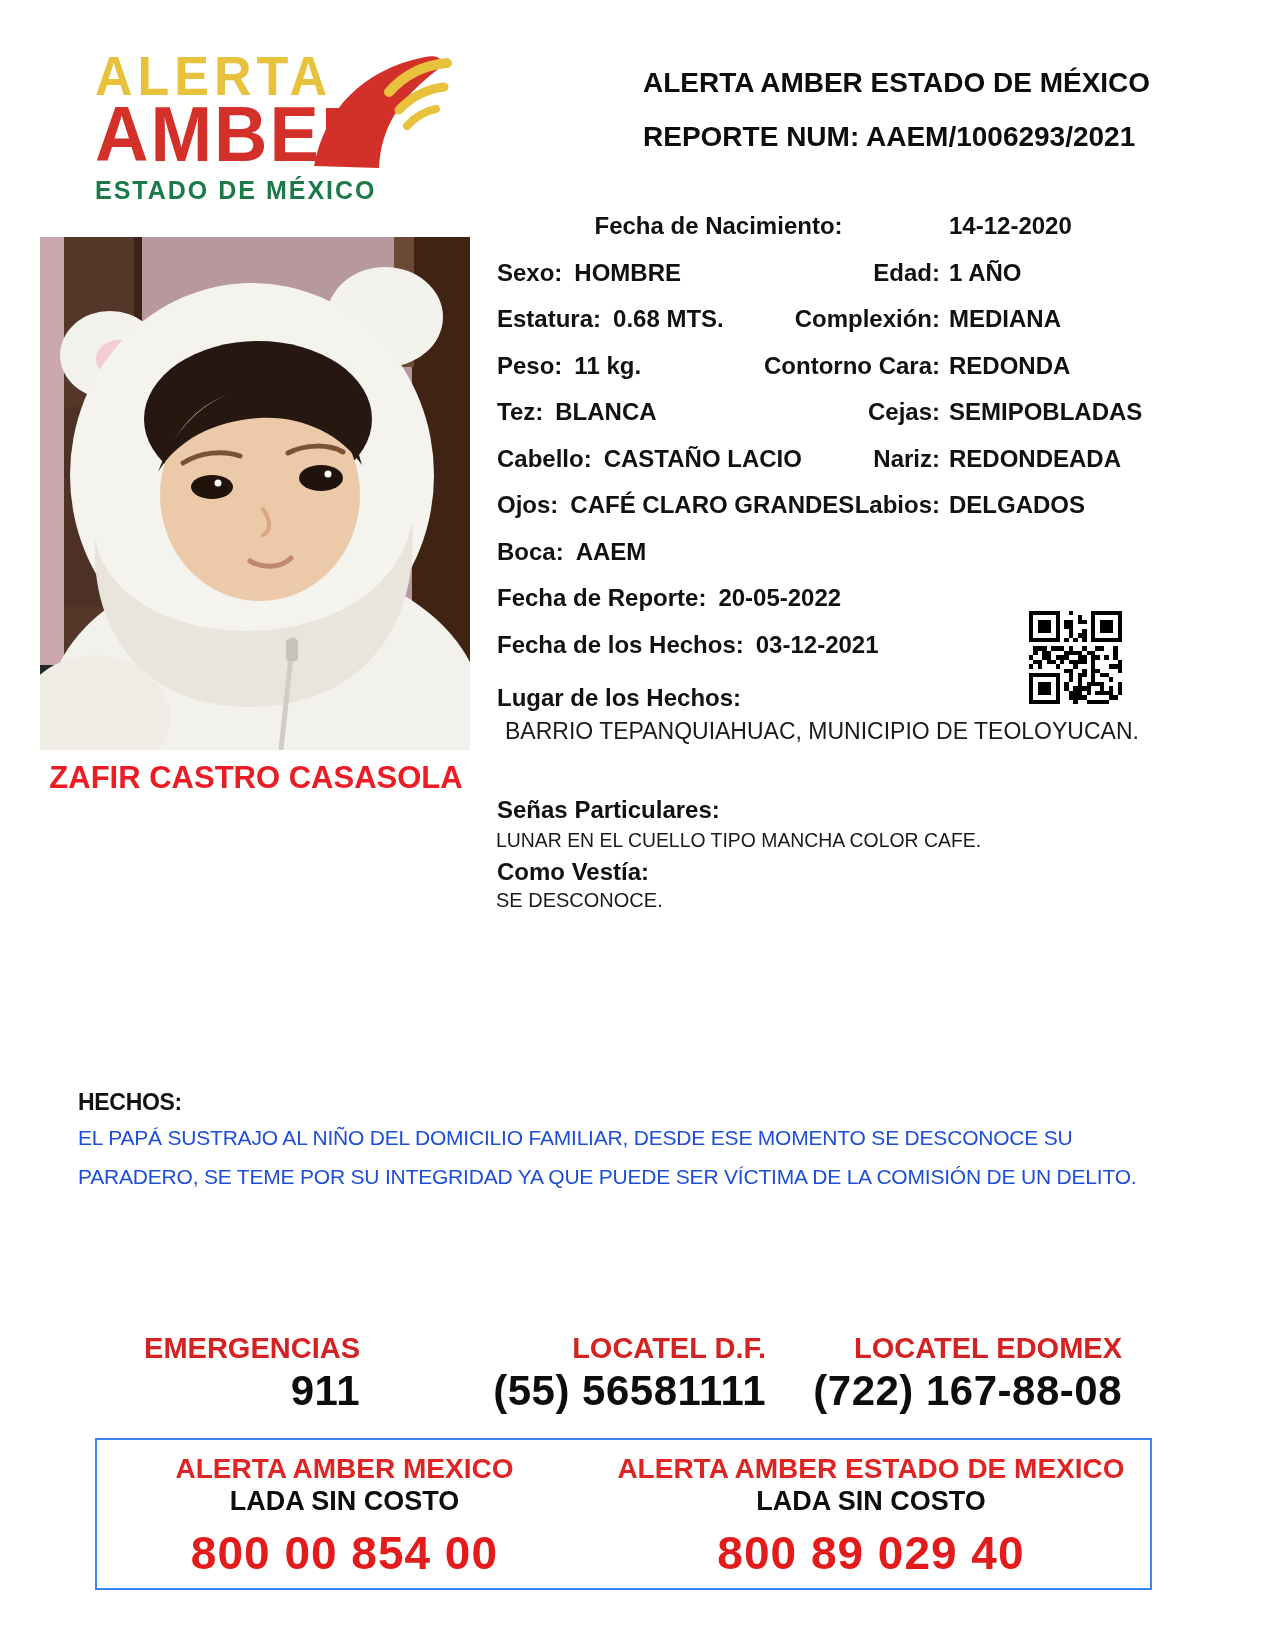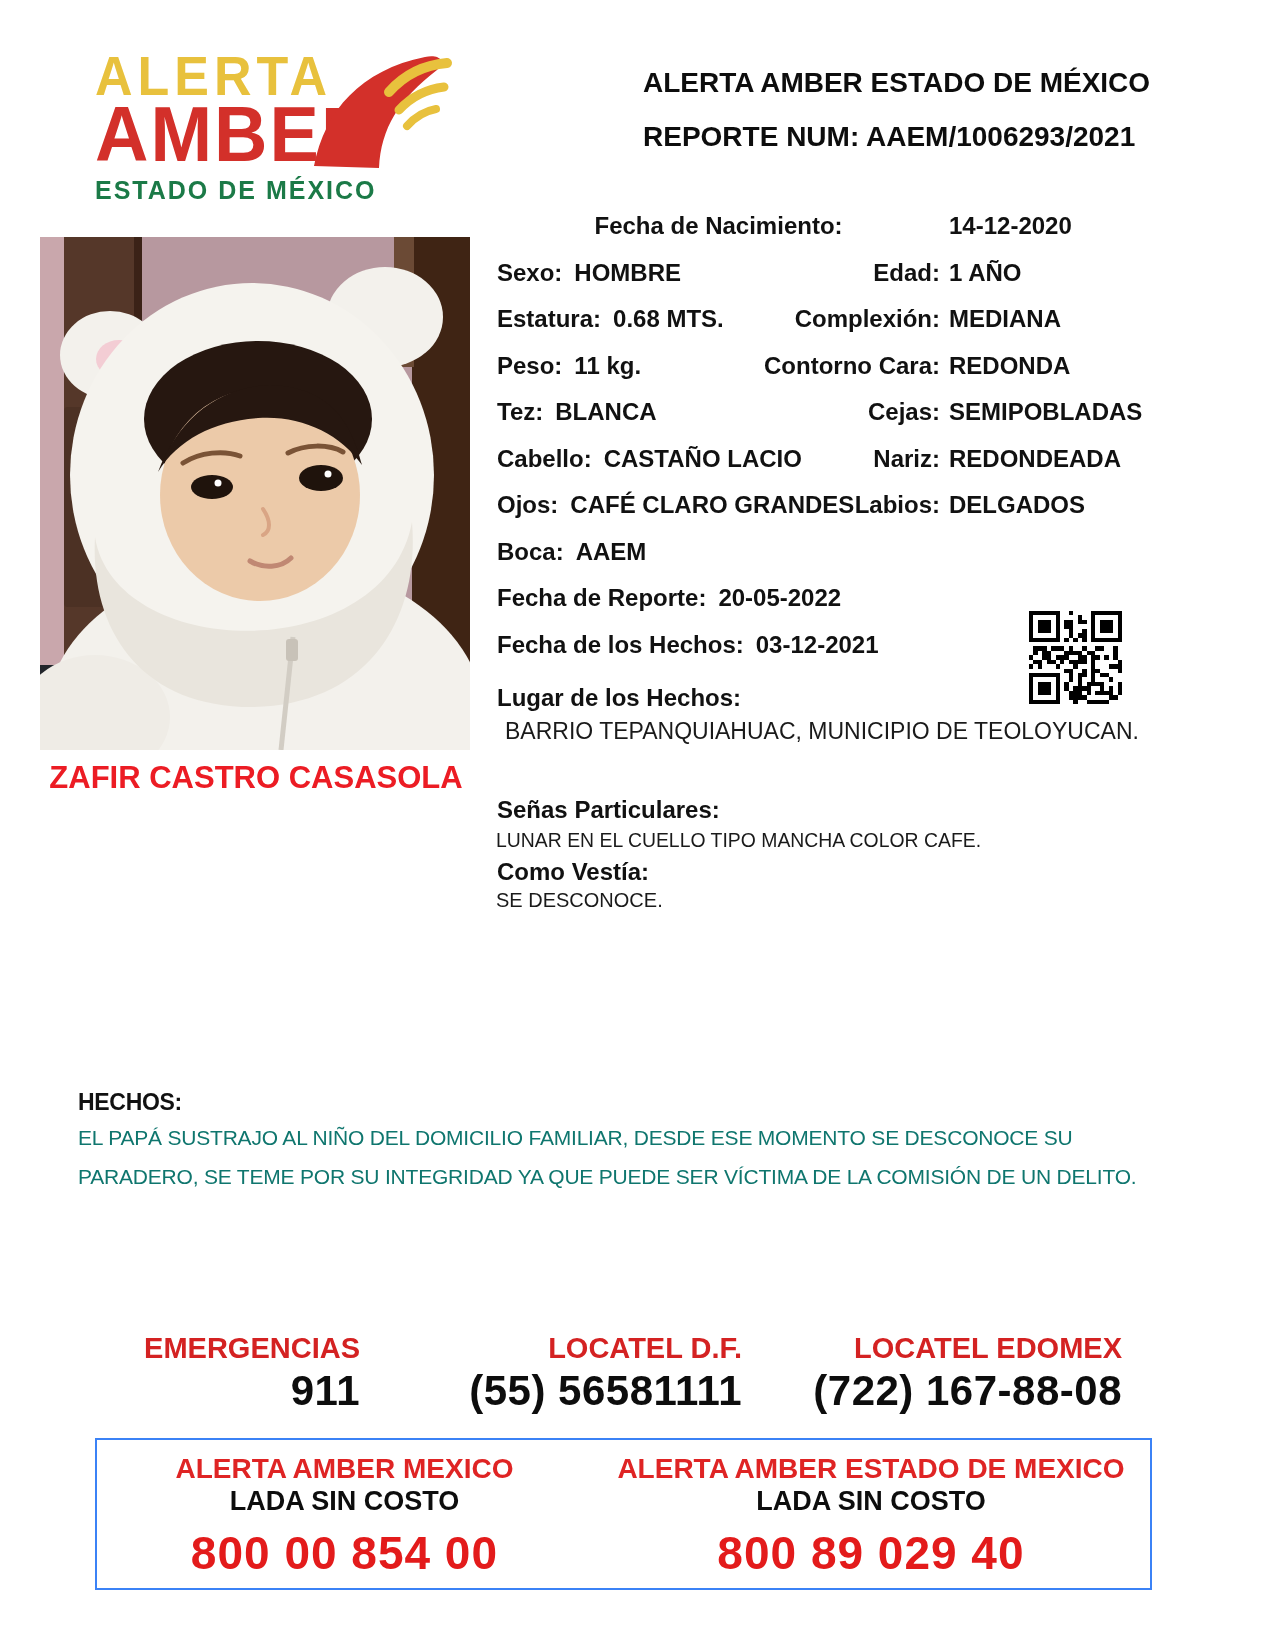--- a/index.html
+++ b/index.html
@@ -36,27 +36,27 @@
   #lugar-label  { top:684px; }
   #lugar-value  { left:505px; top:718px; font-size:23px; }
   #senas-label  { top:796px; }
   #senas-value  { left:496px; top:829px; font-size:20px; transform:scaleX(0.97); transform-origin:left top; }
   #vestia-label { top:858px; }
   #vestia-value { left:496px; top:889px; font-size:20px; }
   #qr { position:absolute; left:1029px; top:611px; width:93px; height:93px; }
   
   #hechos-label { position:absolute; left:78px; top:1089px; font-size:23px; font-weight:bold; letter-spacing:-0.3px;}
   #hechos-text  { position:absolute; left:78px; top:1119px; width:1078px;
-    font-size:21px; line-height:38.5px; letter-spacing:-0.2px; color:#0f766e; }
+    font-size:21px; line-height:38.5px; letter-spacing:-0.2px; color:#1d4ed8; }
   
   .em-col { position:absolute; top:1332px; text-align:right; }
   .em-lbl { font-size:29px; font-weight:bold; color:#D42222; }
   .em-num { font-size:42px; font-weight:bold; color:#0d0d0d; margin-top:2px; letter-spacing:0.5px;}
   #em-1 { left:60px;  width:300px; }
-  #em-2 { left:392px; width:350px; }
+  #em-2 { left:416px; width:350px; }
   #em-3 { left:770px; width:352px; }
   
   #footer-box { position:absolute; left:95px; top:1438px; width:1057px; height:152px;
     border:2px solid #3b82f6; display:flex; }
   .fb-col { flex:1; text-align:center; padding-top:13px; }
   .fb-col.c1 { flex:0 0 47%; }
   .fb-title { font-size:28px; font-weight:bold; color:#DF2424; }
   .fb-sub   { font-size:27px; font-weight:bold; color:#0d0d0d; margin-top:1px; }
   .fb-num   { font-size:46px; font-weight:bold; color:#E31B1B; margin-top:9px; letter-spacing:1px;}
 </style>

